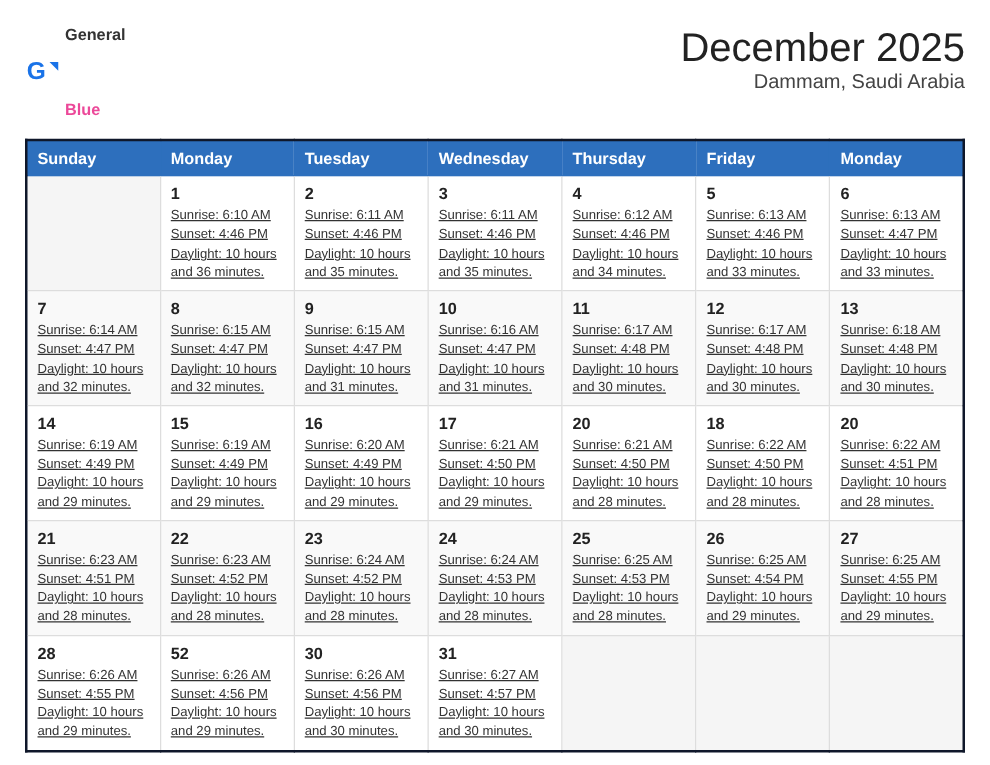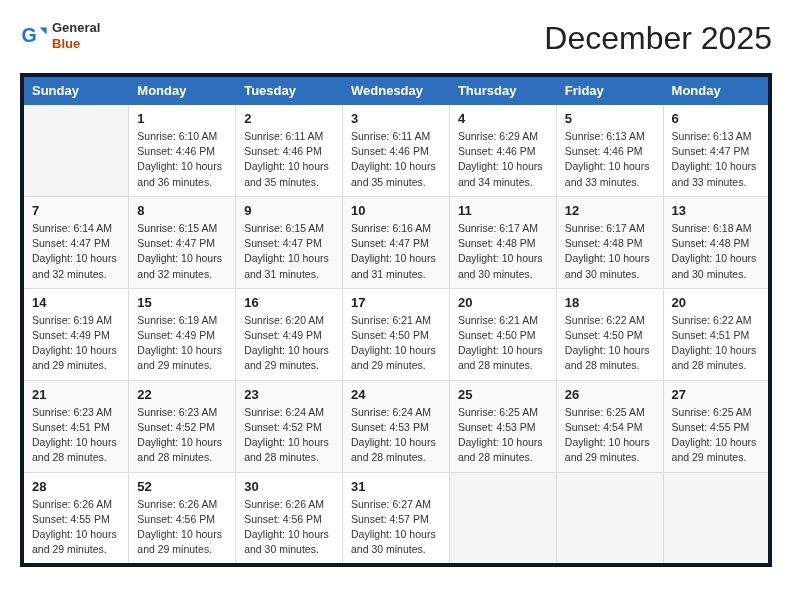--- a/index.html
+++ b/index.html
@@ -22,41 +22,41 @@
       gap: 4px;
     }
     .logo-text {
       display: flex;
       flex-direction: column;
       font-size: 13px;
       font-weight: bold;
       line-height: 1.2;
     }
     .logo-text .general { color: #333; text-align: right; }
-    .logo-text .blue { color: #c2410c; }
+    .logo-text .blue { color: #ec4899; margin-top: 44px; }
     .logo-icon {
       width: 28px;
       height: 28px;
     }
     .title-block {
       text-align: right;
     }
     .month-title {
       font-size: 32px;
       font-weight: normal;
       color: #222;
     }
     .location-title {
       font-size: 16px;
       color: #444;
     }
     .calendar {
       width: 100%;
       border-collapse: collapse;
-      border: 4px solid #0f172a;
+      border: 2px solid #0f172a;
     }
     .calendar th {
       background: #2d6fbd;
       color: white;
       padding: 6px 8px;
       font-size: 13px;
       font-weight: bold;
       text-align: left;
       border: 1px solid #2d6fbd;
     }
@@ -76,20 +76,21 @@
     .day-number {
       font-size: 13px;
       font-weight: bold;
       color: #222;
       margin-bottom: 3px;
     }
     .day-info {
       font-size: 10.5px;
       color: #333;
       line-height: 1.45;
+      text-decoration: underline;
     }
     .empty-cell {
       background: #f5f5f5 !important;
     }
   </style>
 </head>
 <body>
 
 <div class="header">
   <div class="logo">
@@ -97,20 +98,21 @@
       <text x="2" y="28" font-size="28" font-weight="bold" fill="#1a73e8">G</text>
       <polygon points="28,8 38,8 38,18" fill="#1a73e8"></polygon>
     </svg>
     <div class="logo-text">
       <span class="general">General</span>
       <span class="blue">Blue</span>
     </div>
   </div>
   <div class="title-block">
     <div class="month-title">December 2025</div>
+    <div class="location-title">Dammam, Saudi Arabia</div>
   </div>
 </div>
 
 <table class="calendar">
   <thead>
     <tr>
     <th>Sunday</th>
         <th>Monday</th>
         <th>Tuesday</th>
         <th>Wednesday</th>
@@ -138,21 +140,21 @@
         </td>
         <td>
           <div class="day-number">3</div>
           <div class="day-info" style="white-space: pre-line;">Sunrise: 6:11 AM
 Sunset: 4:46 PM
 Daylight: 10 hours
 and 35 minutes.</div>
         </td>
         <td>
           <div class="day-number">4</div>
-          <div class="day-info" style="white-space: pre-line;">Sunrise: 6:29 AM
+          <div class="day-info" style="white-space: pre-line;">Sunrise: 6:12 AM
 Sunset: 4:46 PM
 Daylight: 10 hours
 and 34 minutes.</div>
         </td>
         <td>
           <div class="day-number">5</div>
           <div class="day-info" style="white-space: pre-line;">Sunrise: 6:13 AM
 Sunset: 4:46 PM
 Daylight: 10 hours
 and 33 minutes.</div>

